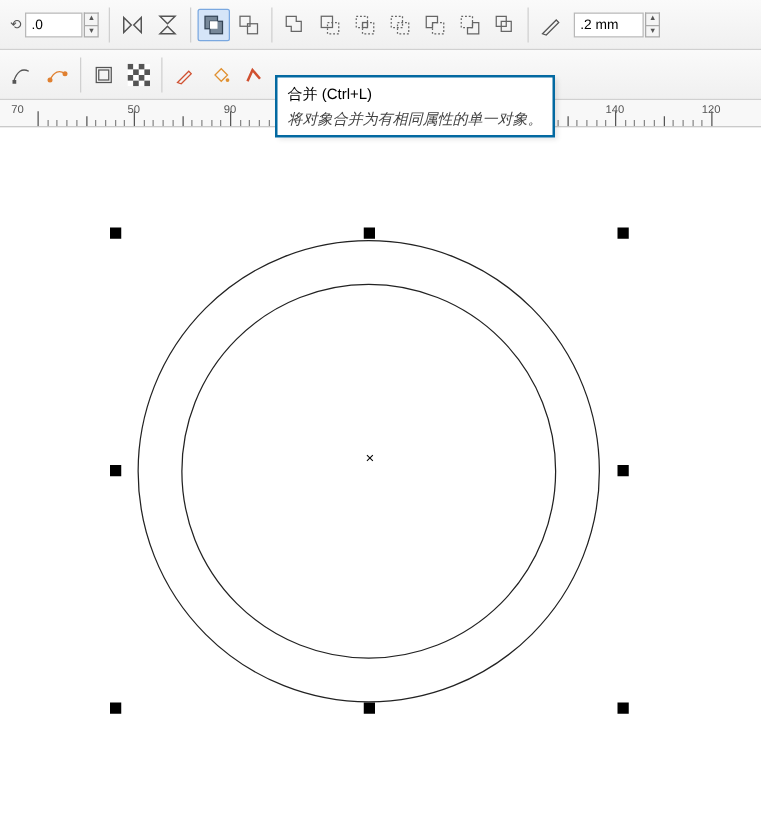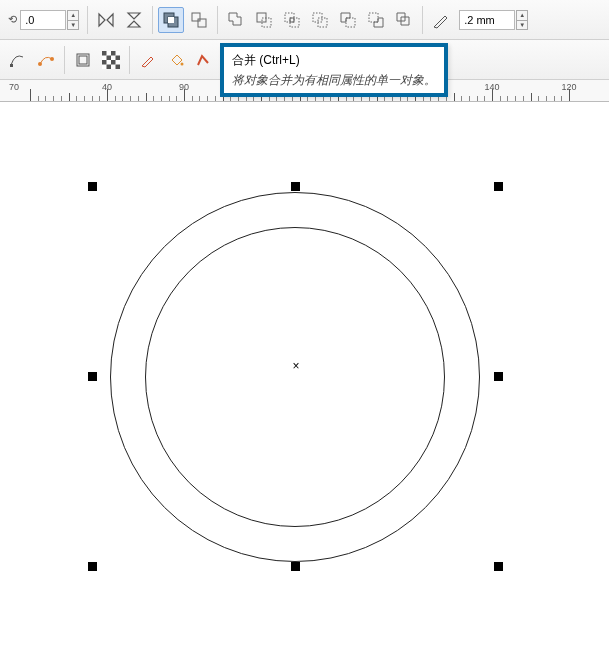--- a/index.html
+++ b/index.html
@@ -80,24 +80,24 @@
     border-radius: 2px;
     cursor: pointer;
   }
   .tb-btn.active {
     background: #d5e5f8;
     border-color: #7aa8e0;
   }
   .tb-btn svg { width: 18px; height: 18px; }
   .tooltip {
     position: absolute;
-    top: 43px;
+    top: 60px;
     left: 220px;
     background: #fff;
-    border: 4px solid #0369a1;
+    border: 2px solid #0369a1;
     padding: 4px 8px;
     font-size: 12px;
     box-shadow: 2px 2px 4px rgba(0,0,0,0.1);
     z-index: 100;
     line-height: 1.5;
   }
   .tooltip .tt-title { font-weight: normal; margin-bottom: 2px; }
   .tooltip .tt-desc { color: #444; font-style: italic; }
   .ruler {
     height: 22px;
@@ -334,21 +334,21 @@
       <div class="ruler-minor" style="left: 37.7px;"></div>
       <div class="ruler-minor" style="left: 45.4px;"></div>
       <div class="ruler-minor" style="left: 53.1px;"></div>
       <div class="ruler-minor" style="left: 60.8px;"></div>
       <div class="ruler-major" style="height: 8px; left: 68.5px;"></div>
       <div class="ruler-minor" style="left: 76.2px;"></div>
       <div class="ruler-minor" style="left: 83.9px;"></div>
       <div class="ruler-minor" style="left: 91.6px;"></div>
       <div class="ruler-minor" style="left: 99.3px;"></div>
       <div class="ruler-major" style="left: 107px;"></div>
-      <div class="ruler-label" style="left: 107px;">40</div>
+      <div class="ruler-label" style="left: 107px;">50</div>
       <div class="ruler-minor" style="left: 114.7px;"></div>
       <div class="ruler-minor" style="left: 122.4px;"></div>
       <div class="ruler-minor" style="left: 130.1px;"></div>
       <div class="ruler-minor" style="left: 137.8px;"></div>
       <div class="ruler-major" style="height: 8px; left: 145.5px;"></div>
       <div class="ruler-minor" style="left: 153.2px;"></div>
       <div class="ruler-minor" style="left: 160.9px;"></div>
       <div class="ruler-minor" style="left: 168.6px;"></div>
       <div class="ruler-minor" style="left: 176.3px;"></div>
       <div class="ruler-major" style="left: 184px;"></div>

